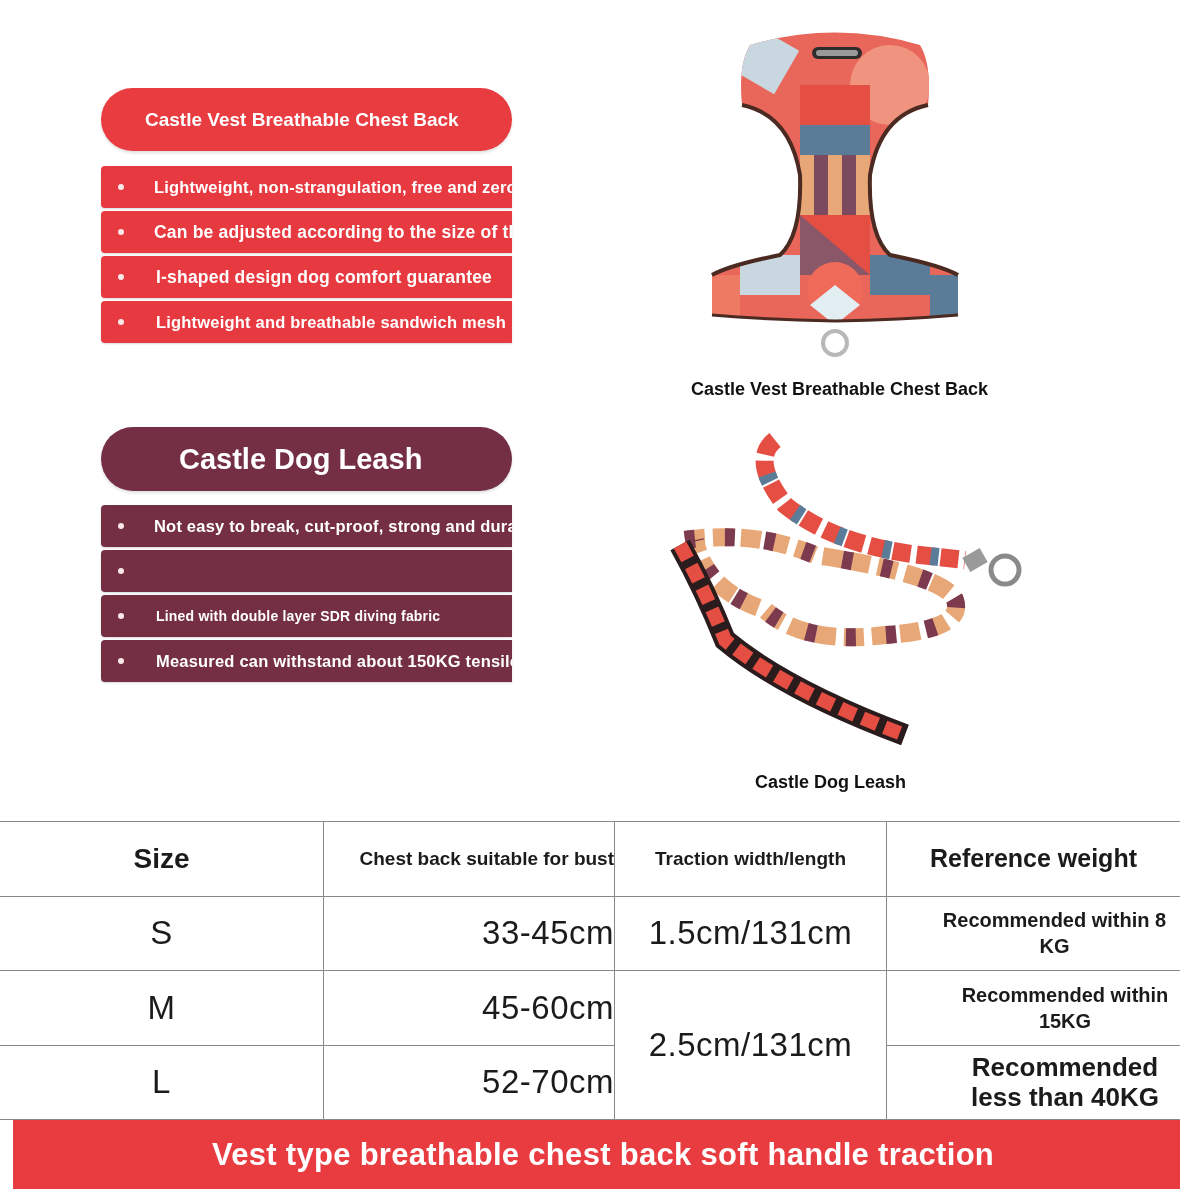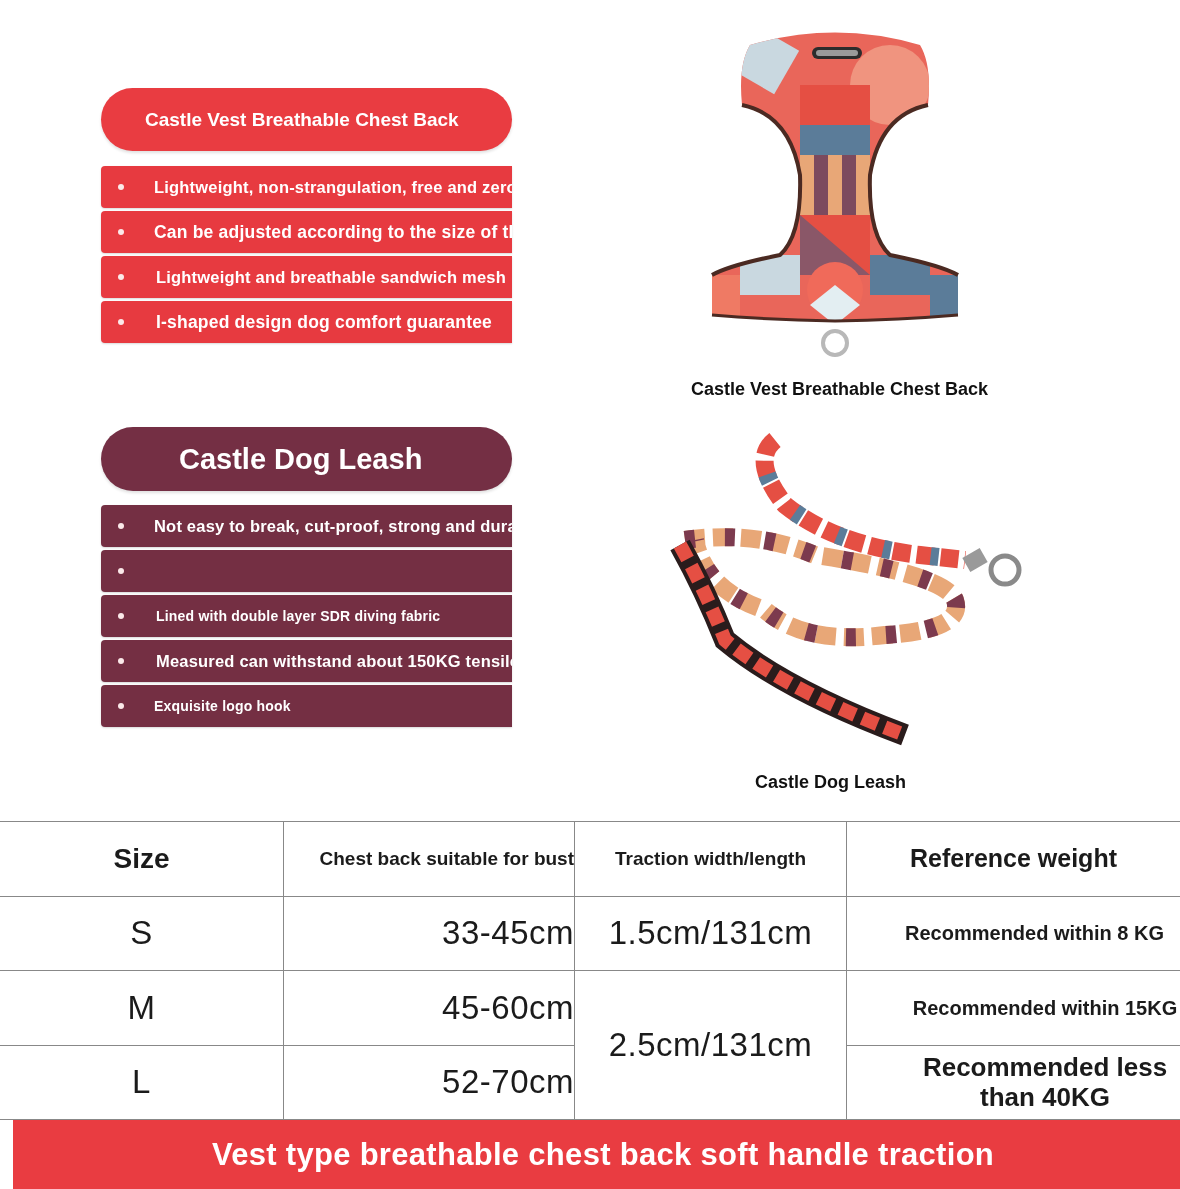--- a/index.html
+++ b/index.html
@@ -25,21 +25,21 @@
   .feature .text { font-size: 16.5px; letter-spacing: 0.2px; }
   .feature .text.sm { font-size: 14px; }
 
   .product-img { position: absolute; }
   .caption { position: absolute; font-weight: bold; font-size: 18px; color: #111; white-space: nowrap; }
 
   table.size-table { position: absolute; left: 0; top: 821px; width: 1180px; border-collapse: collapse; }
   table.size-table td, table.size-table th { border: 1.5px solid #888; text-align: center; color: #1b1b1b; padding: 0; }
   table.size-table tr { height: 74.5px; }
   table.size-table th { font-weight: bold; }
-  table.size-table .c0 { width: 283px; border-left: none; }
+  table.size-table .c0 { width: 323px; border-left: none; }
   table.size-table .c1 { width: 290px; text-align: right; }
   table.size-table .c2 { width: 271px; }
   table.size-table .c3 { border-right: none; }
   .h-size { font-size: 28px; }
   .h-small { font-size: 19px; }
   .h-ref { font-size: 25px; }
   .val { font-size: 33px; font-weight: normal; letter-spacing: 0.5px; }
   .weight { text-align: center; font-weight: bold; font-size: 20px; line-height: 26px; }
   .weight.w0 { padding-left: 42px !important; }
   .weight.w1 { padding-left: 63px !important; }
@@ -59,25 +59,25 @@
   <div class="feature">
       <span class="bullet"></span>
       <span class="text">Lightweight, non-strangulation, free and zero pressure</span>
     </div>
   <div class="feature">
       <span class="bullet"></span>
       <span class="text" style="font-size:17.5px">Can be adjusted according to the size of the dog</span>
     </div>
   <div class="feature">
       <span class="bullet"></span>
-      <span class="text" style="margin-left:2px">Lightweight and breathable sandwich mesh</span>
+      <span class="text" style="font-size:17.5px;margin-left:2px">I-shaped design dog comfort guarantee</span>
     </div>
   <div class="feature">
       <span class="bullet"></span>
-      <span class="text" style="font-size:17.5px;margin-left:2px">I-shaped design dog comfort guarantee</span>
+      <span class="text" style="margin-left:2px">Lightweight and breathable sandwich mesh</span>
     </div>
 </div>
 
 <div class="pill maroon">
   <span>Castle Dog Leash</span>
 </div>
 <div class="feature-list maroon">
   <div class="feature">
       <span class="bullet"></span>
       <span class="text">Not easy to break, cut-proof, strong and durable</span>
@@ -85,24 +85,20 @@
   <div class="feature">
       <span class="bullet"></span>
     </div>
   <div class="feature">
       <span class="bullet"></span>
       <span class="text sm" style="margin-left:2px">Lined with double layer SDR diving fabric</span>
     </div>
   <div class="feature">
       <span class="bullet"></span>
       <span class="text" style="margin-left:2px">Measured can withstand about 150KG tensile force</span>
-    </div>
-  <div class="feature">
-      <span class="bullet"></span>
-      <span class="text sm">Exquisite logo hook</span>
     </div>
 </div>
 
 <svg class="product-img" style="left:700px;top:25px" width="270" height="340" viewBox="0 0 270 340">
   <defs>
     <clipPath id="vestClip">
       <path d="M50,20 Q135,-5 220,20 Q232,40 228,80 Q180,90 170,150 Q168,210 190,230 Q240,240 258,250 L258,290 Q200,295 135,296 Q70,295 12,290 L12,250 Q30,240 80,230 Q102,210 100,150 Q90,90 42,80 Q38,40 50,20 Z"></path>
     </clipPath>
   </defs>
   <g clip-path="url(#vestClip)">

